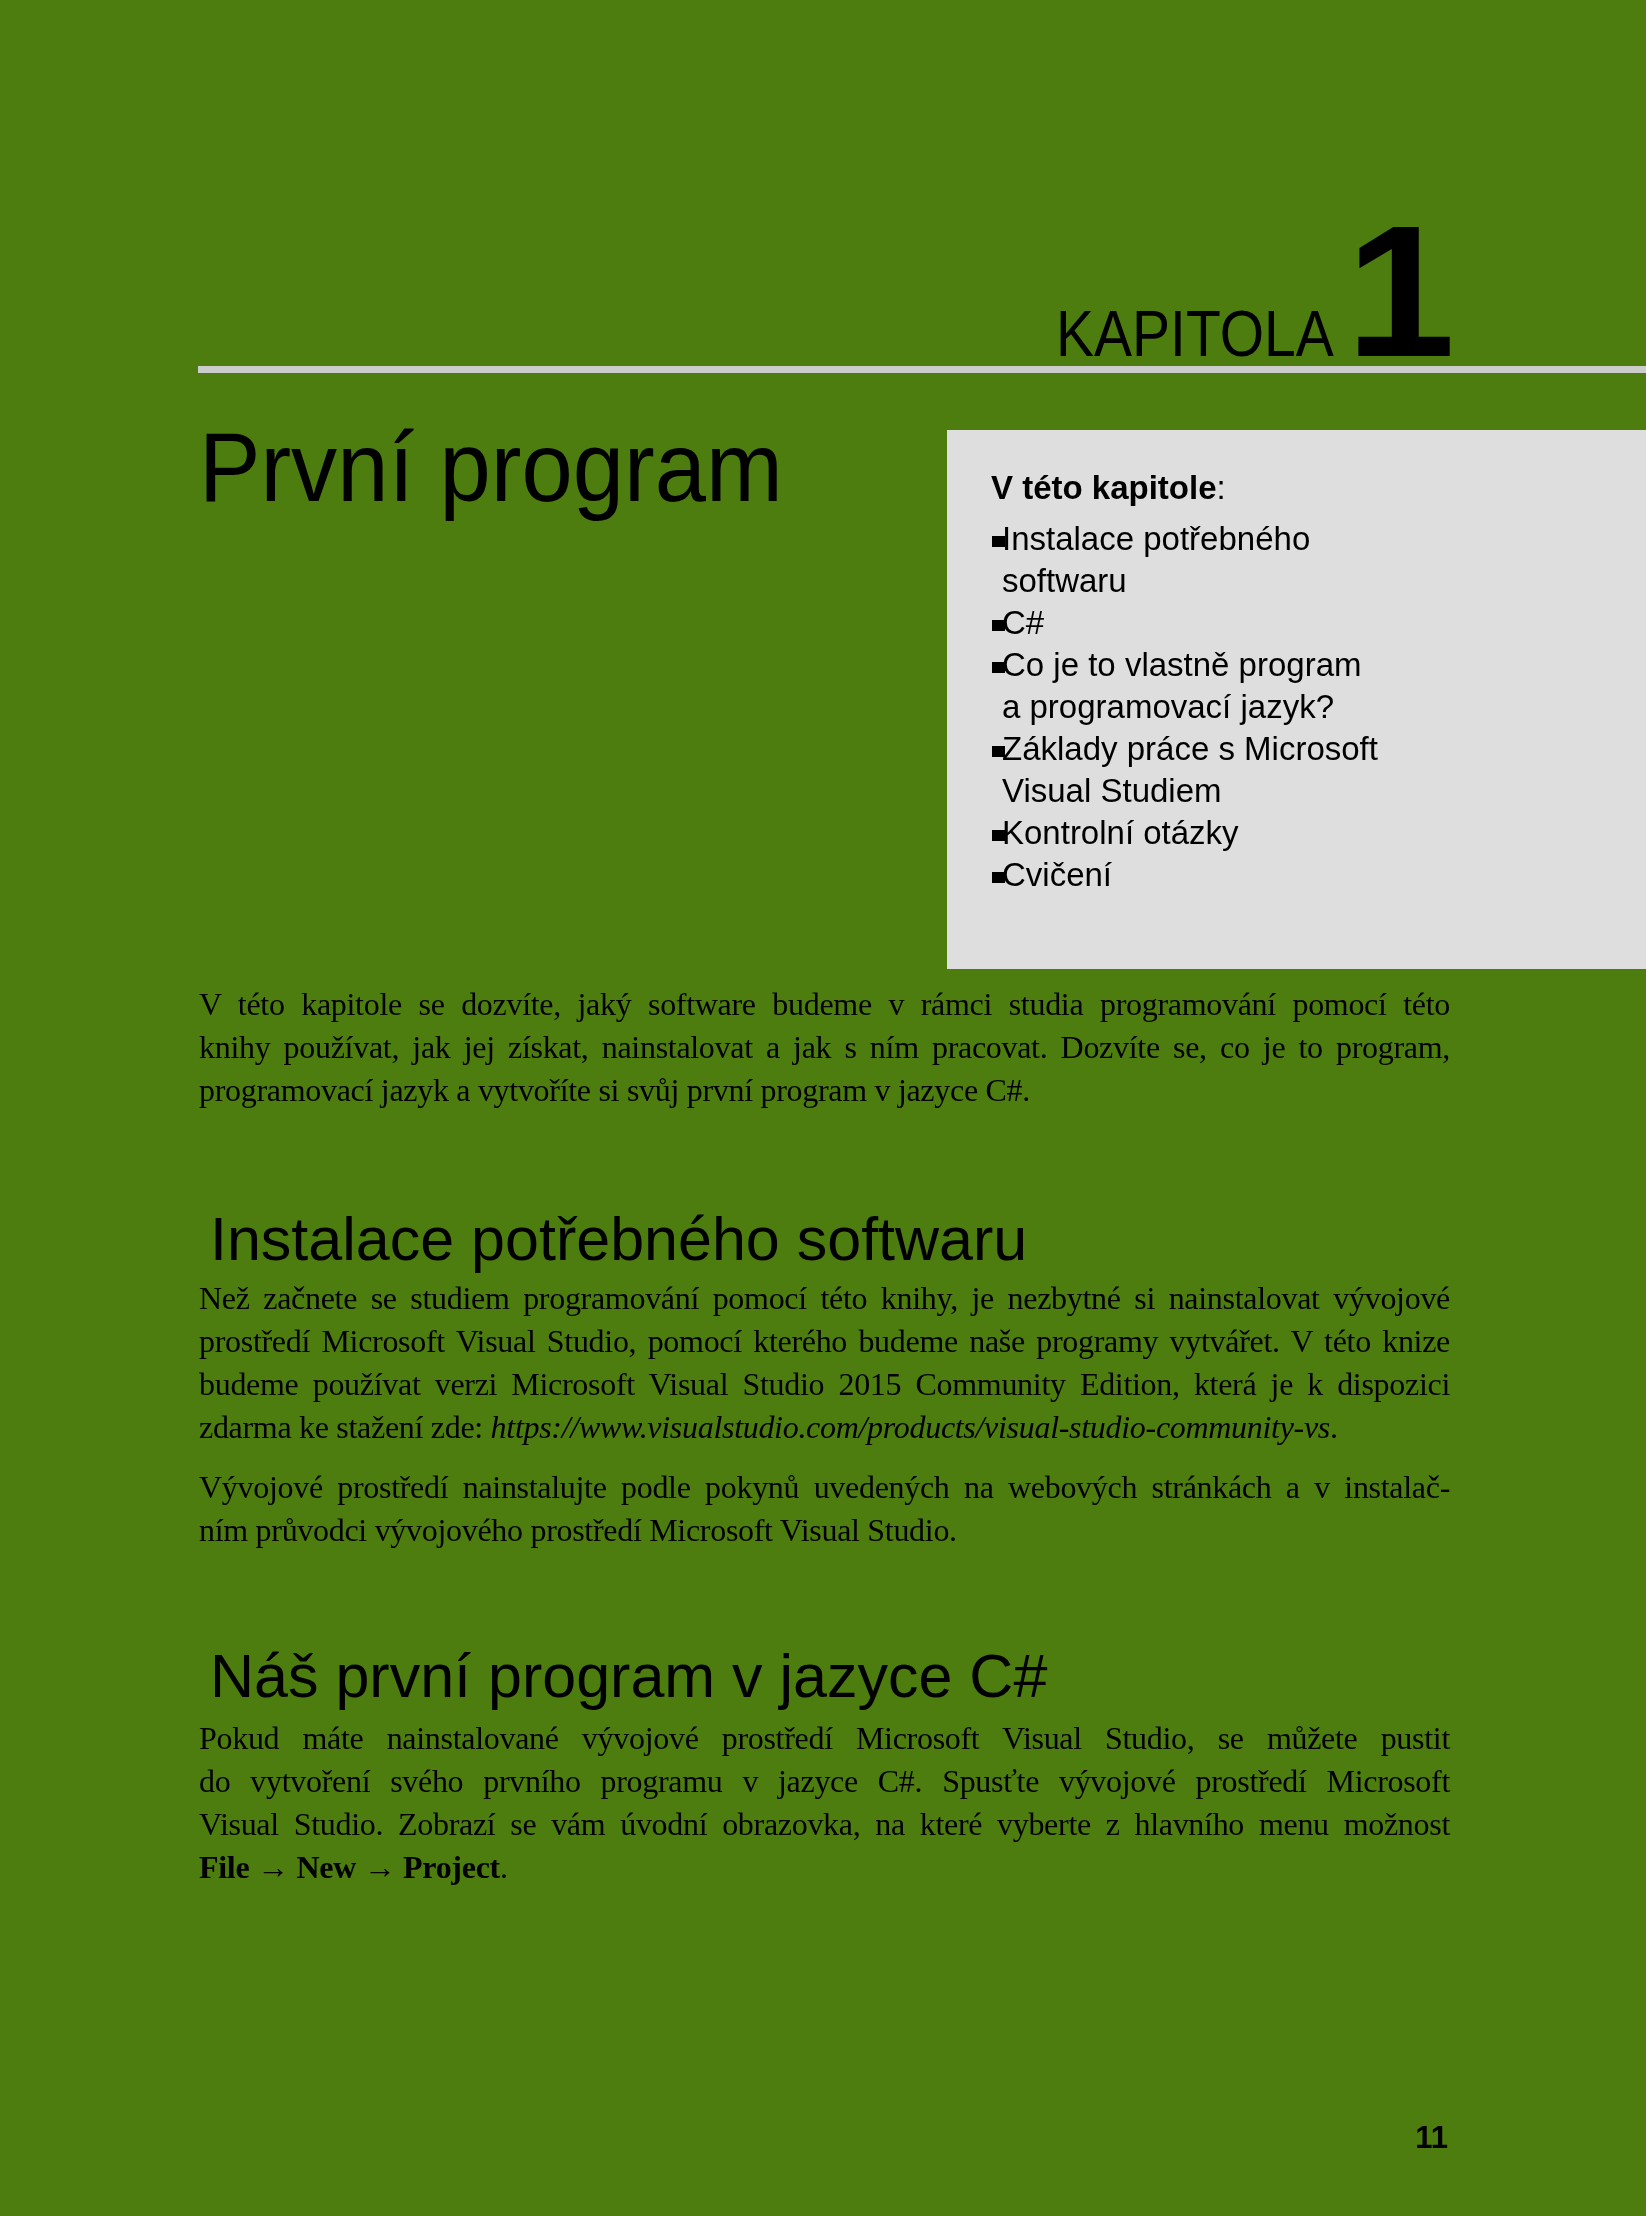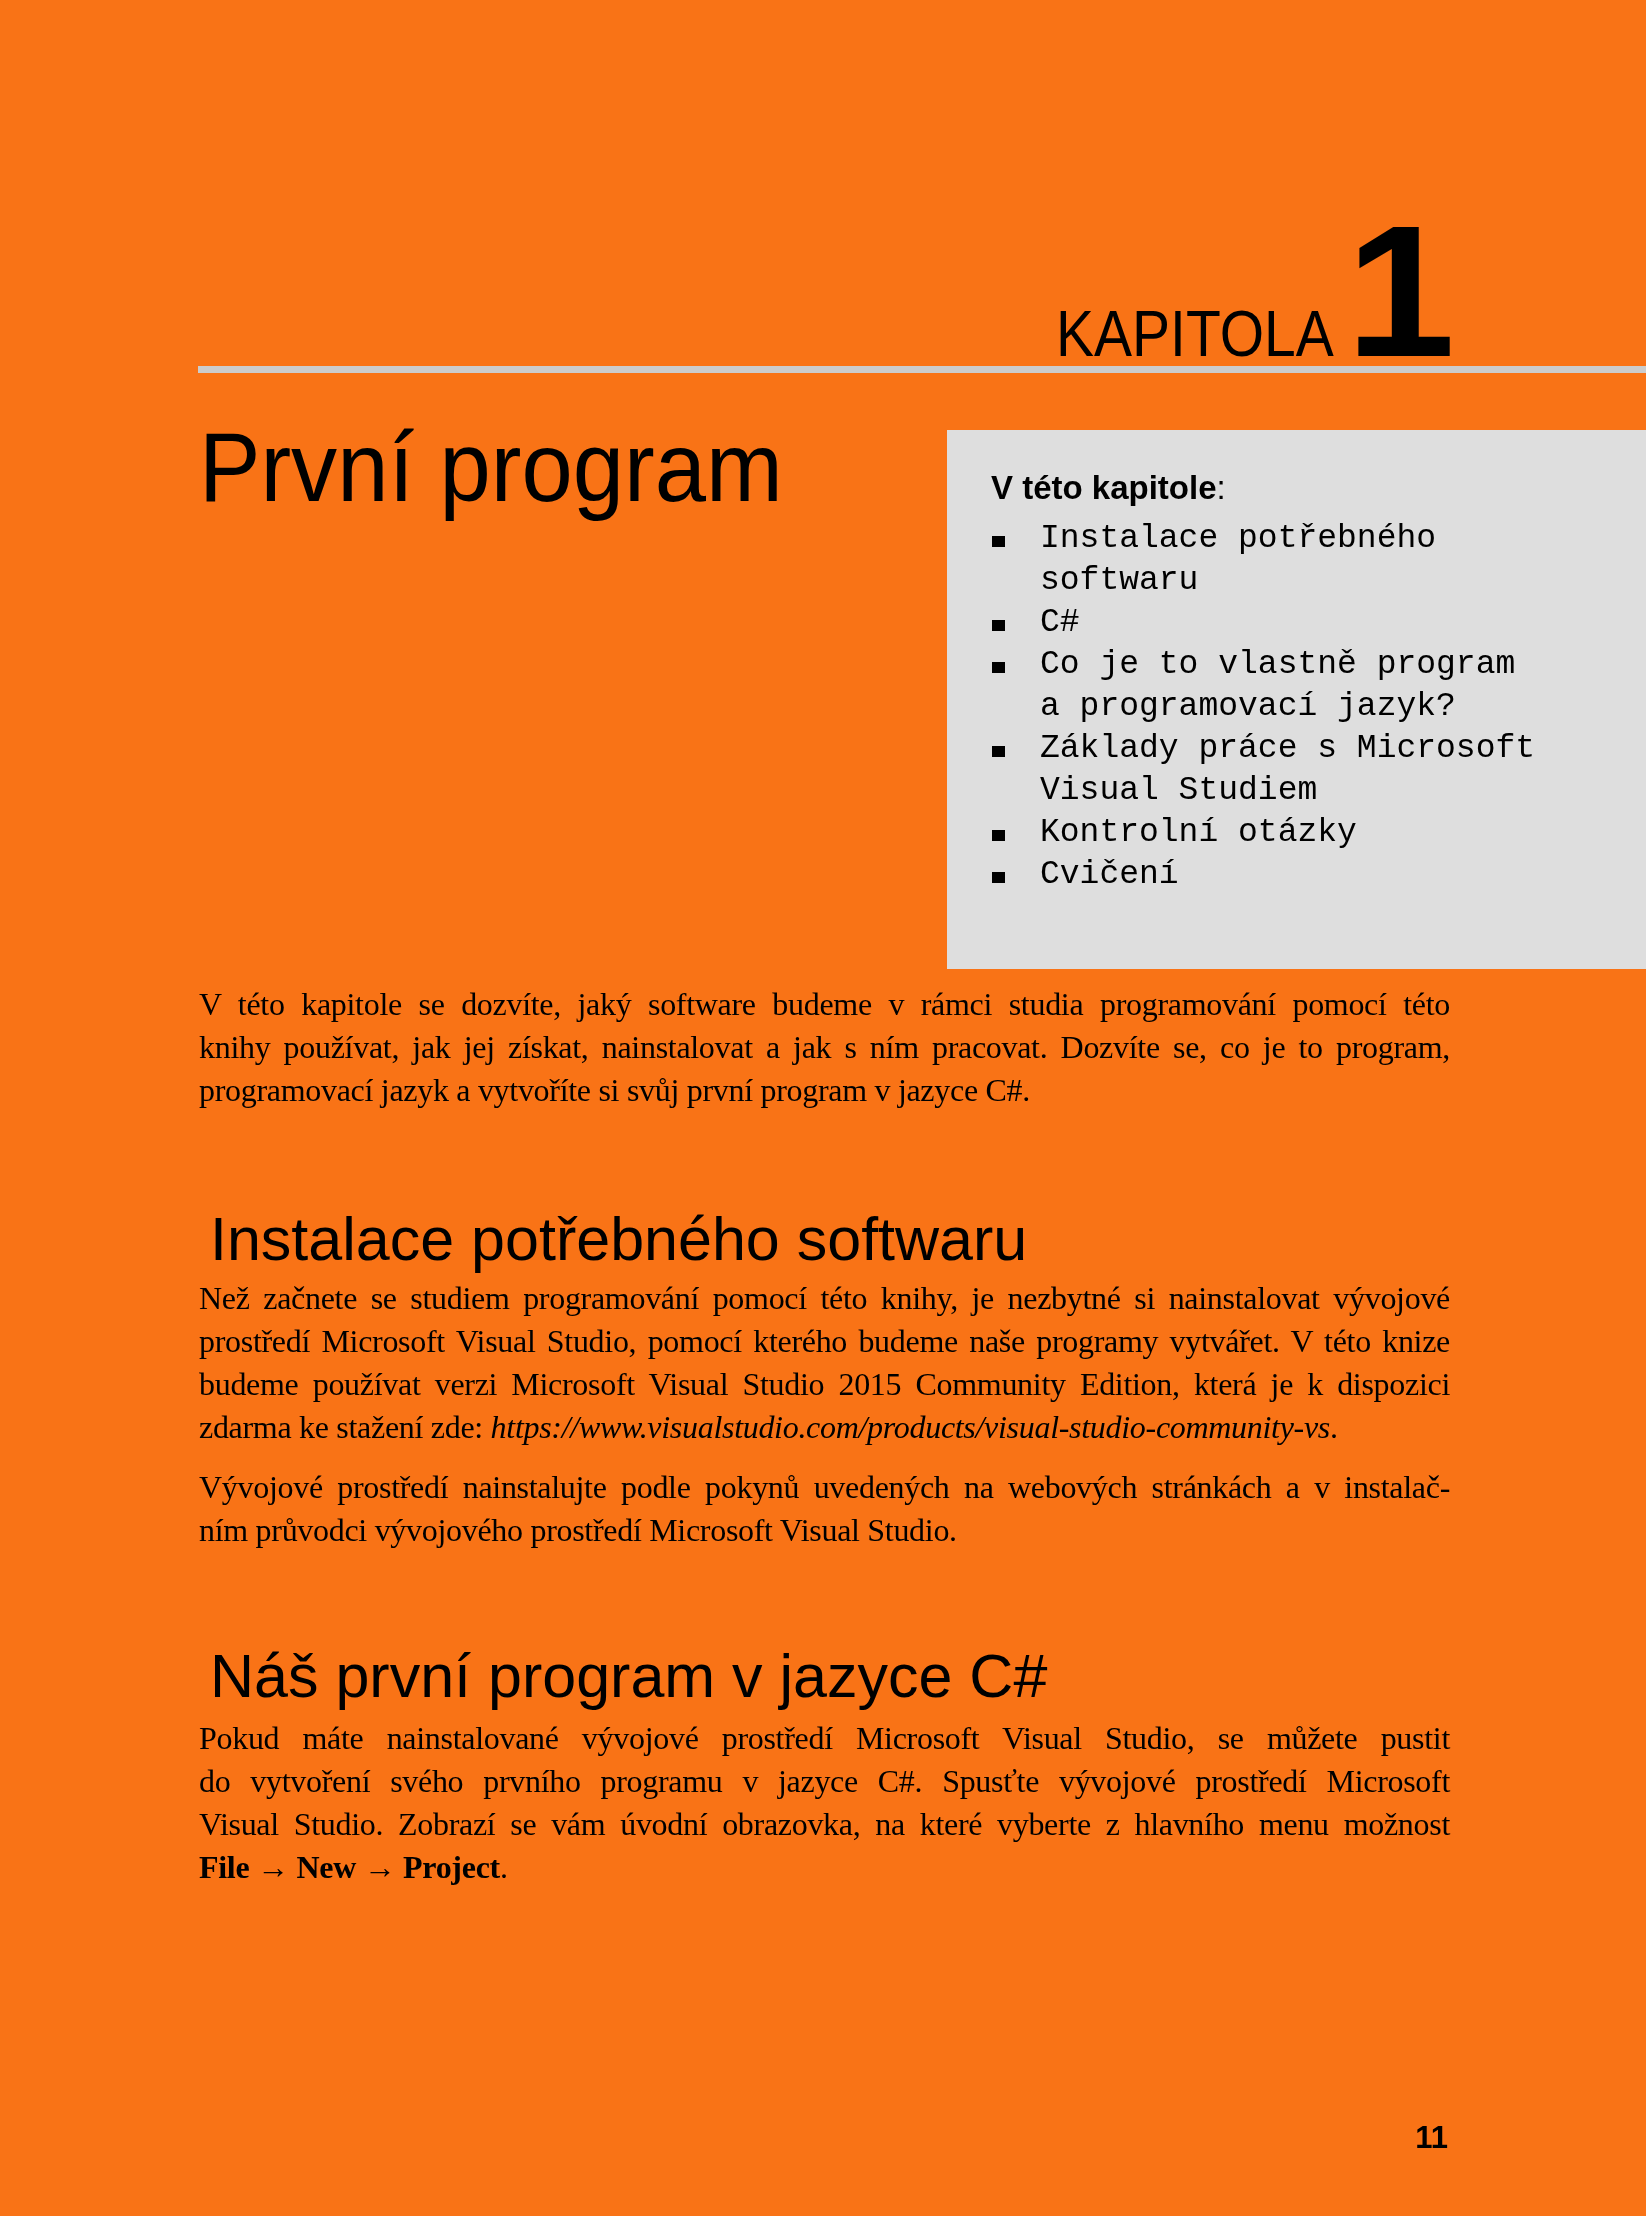--- a/index.html
+++ b/index.html
@@ -1,17 +1,17 @@
 <!DOCTYPE html>
 <html style="font-size:13.3px"><head>
 <meta charset="utf-8">
 <style>
   html, body { margin: 0; padding: 0; background: #ffffff; }
   body { width: 1646px; height: 2216px; overflow: hidden; }
-  .page { position: relative; width: 1646px; height: 2216px; background: #f97316; color: #000000; overflow: hidden; }
+  .page { position: relative; width: 1646px; height: 2216px; background: #4d7c0f; color: #000000; overflow: hidden; }
 
   
   .chapter-label {
     position: absolute; left: 1056px; top: 301px;
     font-family: "Liberation Sans", sans-serif; font-weight: 400;
     font-size: 65px; line-height: 65px; white-space: nowrap;
     transform: scaleX(0.877); transform-origin: left top;
     color: #000;
   }
   .chapter-number {
@@ -42,22 +42,22 @@
   }
   .toc-heading {
     position: absolute; left: 44px; top: 37px;
     font-family: "Liberation Sans", sans-serif; font-size: 33px; line-height: 42px;
     white-space: nowrap; color: #000;
   }
   .toc-heading b { font-weight: 700; margin-top: 48px; }
   .toc-list { position: absolute; left: 0; top: 88px; width: 699px; margin: 0; padding: 0; list-style: none; }
   .toc-item { position: relative; }
   .toc-line {
-    height: 42px; line-height: 42px; padding-left: 93px;
-    font-family: Liberation Mono, monospace; font-size: 33px; white-space: nowrap; color: #000;
+    height: 42px; line-height: 42px; padding-left: 55px;
+    font-family: Liberation Sans, sans-serif; font-size: 33px; white-space: nowrap; color: #000;
   }
   .toc-bullet {
     position: absolute; left: 45px; top: 17.5px; width: 12.5px; height: 11.7px; background: #000;
   }
 
   
   .para {
     position: absolute; left: 199px; width: 1251px;
     font-family: "Liberation Serif", serif; font-size: 32px; line-height: 43px;
     letter-spacing: -0.3px; color: #000;

